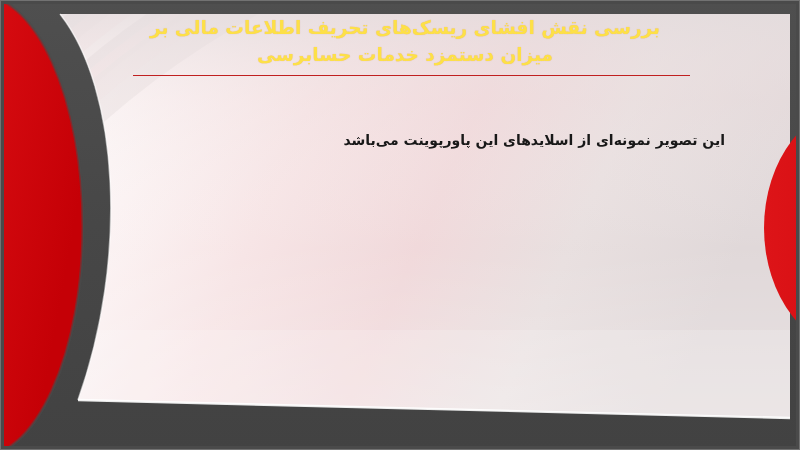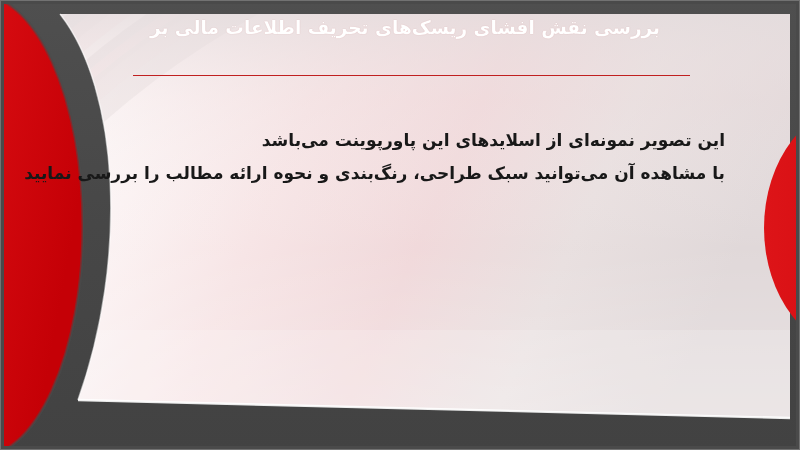--- a/index.html
+++ b/index.html
@@ -35,21 +35,21 @@
   
   .title-block {
     position: absolute;
     left: 110px;
     top: 14px;
     width: 590px;
     text-align: center;
     direction: rtl;
   }
   .title-line {
-    color: #ffffff;
+    color: #fde047;
     font-size: 18.5px;
     font-weight: bold;
     line-height: 27px;
     letter-spacing: 0px;
     white-space: nowrap;
     text-shadow: 0 0 1px rgba(181,23,23,0.25);
     text-align: center;
   }
   .title-rule {
     position: absolute;
@@ -63,21 +63,21 @@
   .body-block {
     position: absolute;
     left: 100px;
     top: 124px;
     width: 625px;
     text-align: right;
     direction: rtl;
   }
   .body-line {
     color: #181818;
-    font-size: 17px;
+    font-size: 14px;
     font-weight: bold;
     line-height: 33px;
     white-space: nowrap;
   }
 
   
   .body-block .body-line:nth-child(1) { padding-left: 0; }
 </style>
 </head>
 <body>
@@ -160,21 +160,21 @@
     </g>
 
     <g fill="none" stroke="#4a4a4a">
       <rect x="2" y="2" width="796" height="446" stroke-width="4"></rect>
     </g>
     <rect x="0.5" y="0.5" width="799" height="449" fill="none" stroke="#8d8d8d" stroke-width="1" opacity="0.6"></rect>
   </svg>
 
   <div class="title-block">
     <div class="title-line">بررسی نقش افشای ریسک‌های تحریف اطلاعات مالی بر</div>
+    <div class="title-line">میزان دستمزد خدمات حسابرسی</div>
   </div>
   <div class="title-rule"></div>
 
   <div class="body-block">
     <div class="body-line">این تصویر نمونه‌ای از اسلایدهای این پاورپوینت می‌باشد</div>
-    <div class="body-line">با مشاهده آن می‌توانید سبک طراحی، رنگ‌بندی و نحوه ارائه مطالب را بررسی نمایید</div>
   </div>
 
 </div>
 
 </body></html>

